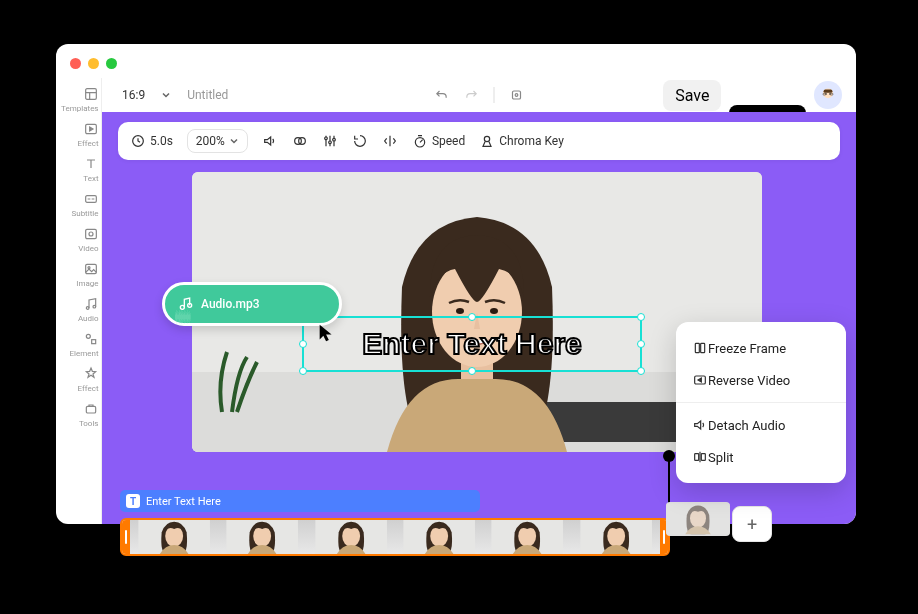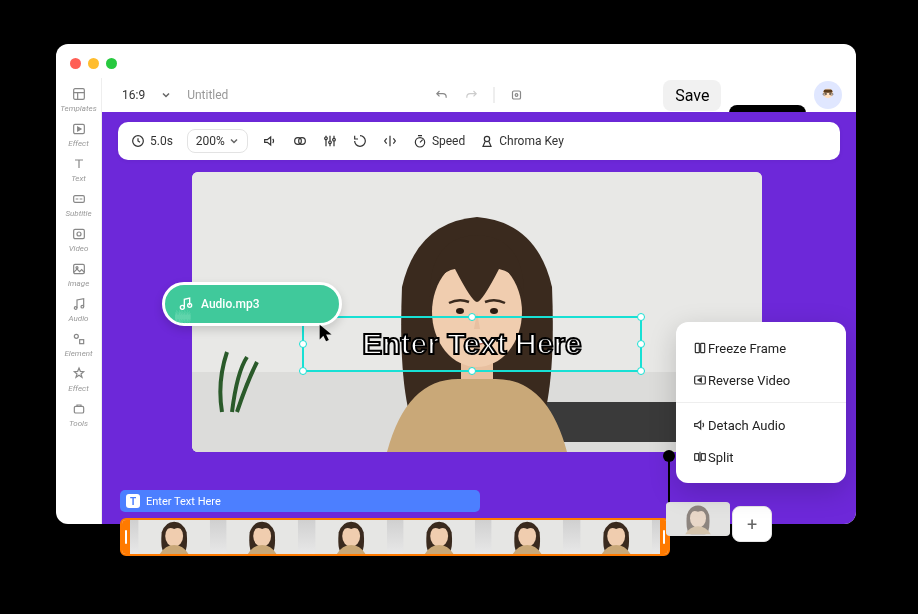--- a/index.html
+++ b/index.html
@@ -26,25 +26,24 @@
 .sidebar {
   position: absolute; left: 0; top: 34px; bottom: 0;
   width: 46px;
   border-right: 1px solid #eee;
   display: flex; flex-direction: column; align-items: center;
   padding-top: 8px;
   gap: 8px;
 }
 .sidebar-item {
   width: 40px;
-  display: flex; flex-direction: column; align-items: center;
+  display: flex; flex-direction: column; align-items: flex-end;
   gap: 2px;
   cursor: pointer;
   color: #888;
-  font-style: italic;
 }
 .sidebar-item svg { width: 16px; height: 16px; stroke: #888; }
 .sidebar-item span { font-size: 8px; color: #999; }
 
 
 .header {
   position: absolute; left: 46px; right: 0; top: 34px;
   height: 34px;
   display: flex; align-items: center;
   padding: 0 14px;
@@ -79,21 +78,21 @@
   width: 28px; height: 28px; border-radius: 50%;
   background: #e0e7ff;
   display: flex; align-items: center; justify-content: center;
   overflow: hidden;
 }
 .avatar svg { width: 22px; height: 22px; }
 
 
 .stage {
   position: absolute; left: 46px; right: 0; top: 68px; bottom: 0;
-  background: #6d28d9;
+  background: #8b5cf6;
   border-radius: 0 0 12px 0;
 }
 
 
 .toolbar {
   position: absolute;
   left: 16px; right: 16px; top: 10px;
   height: 38px;
   background: #fff;
   border-radius: 10px;

